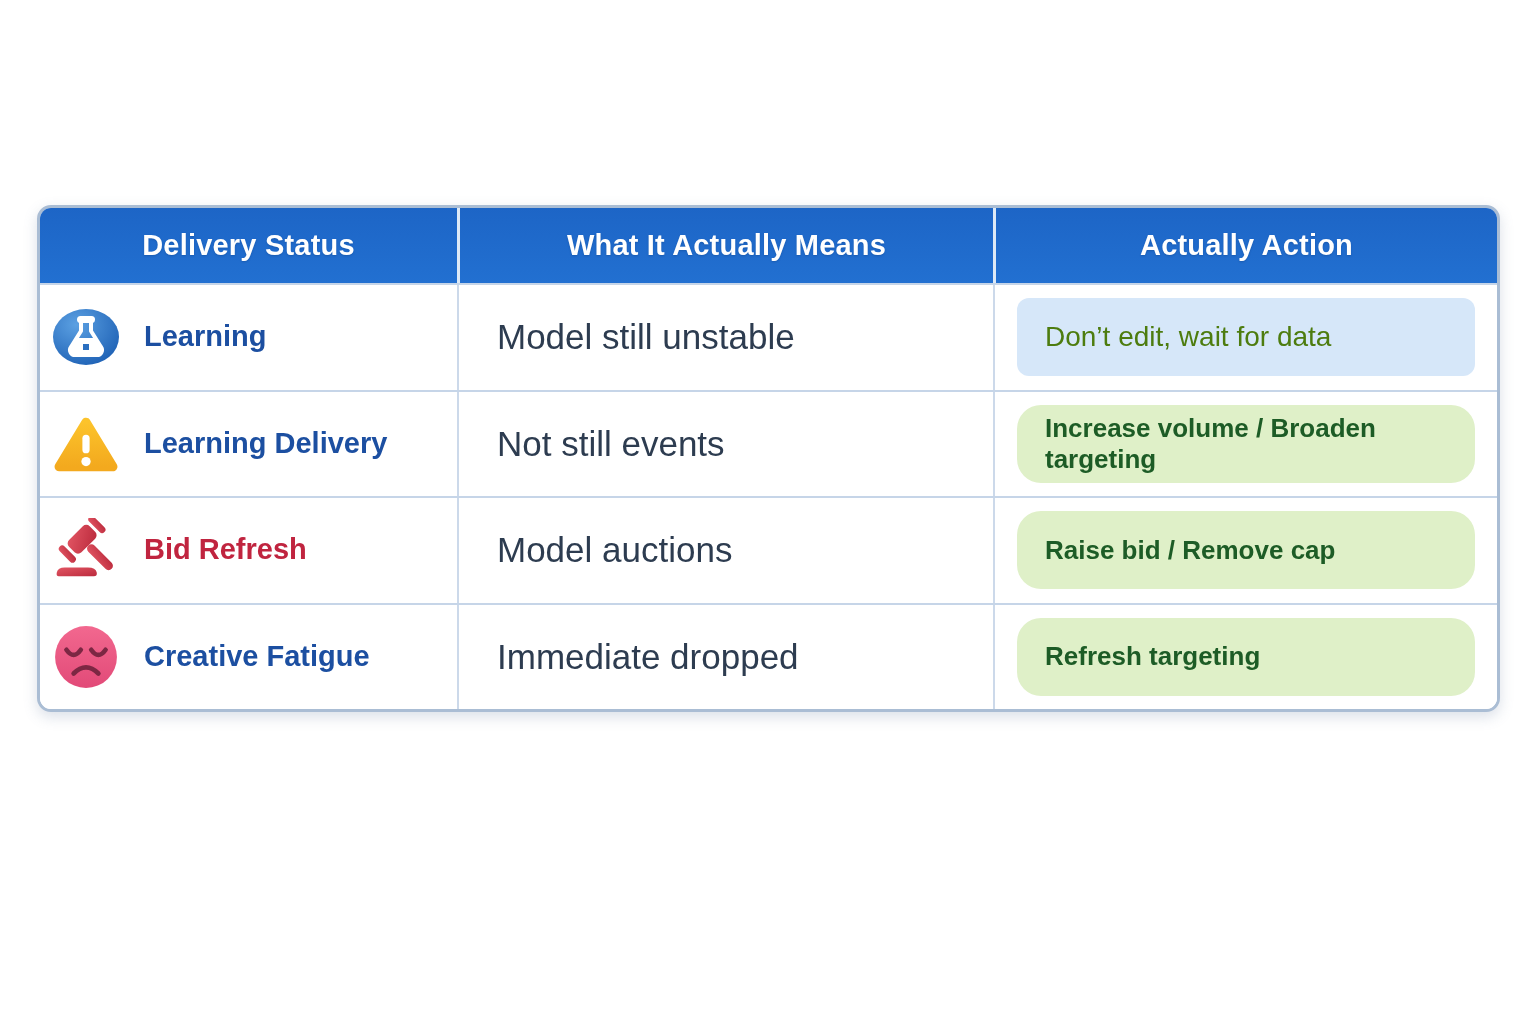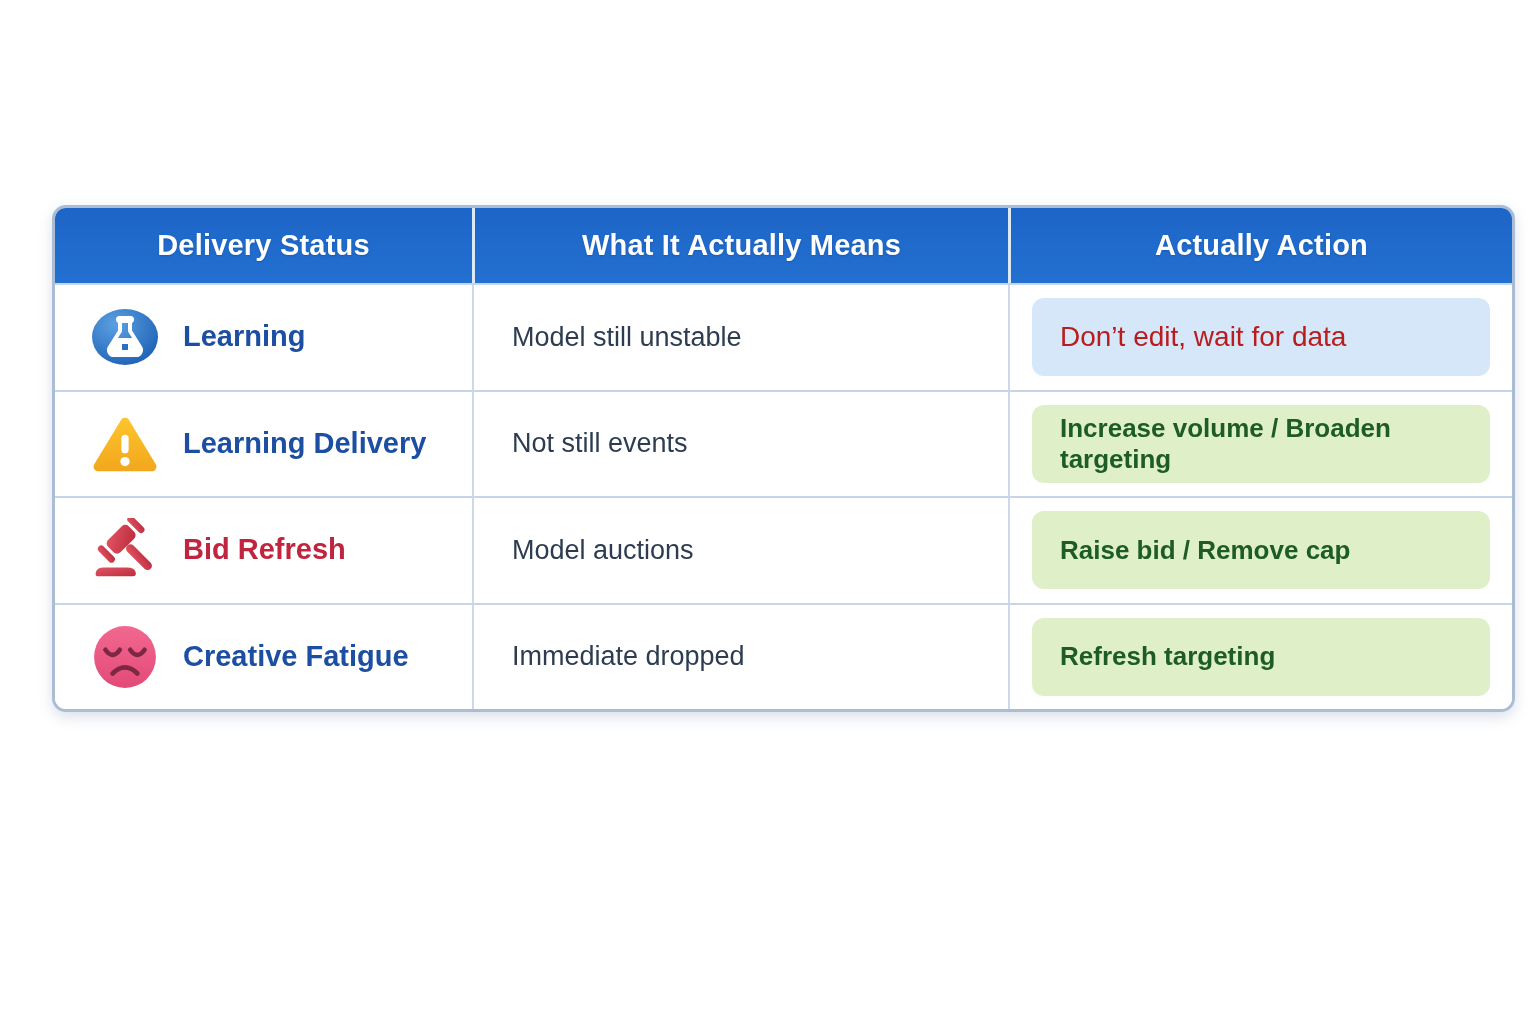--- a/index.html
+++ b/index.html
@@ -2,53 +2,53 @@
 <html><head>
 <meta charset="utf-8">
 <style>
   html,body{margin:0;padding:0;}
   body{
     width:1536px;height:1024px;background:#ffffff;
     font-family:"Liberation Sans","DejaVu Sans",sans-serif;
     position:relative;overflow:hidden;
   }
   .table-card{
-    position:absolute;left:52px;top:205px;width:1463px;height:507px;
+    position:absolute;left:37px;top:205px;width:1463px;height:507px;
     background:#fff;border:3px solid #aabdd4;border-radius:14px;
     box-shadow:0 5px 14px rgba(90,115,150,.22);
     display:flex;flex-direction:column;overflow:hidden;box-sizing:border-box;
   }
   .header-row{
     display:flex;height:75px;flex:none;
     background:linear-gradient(180deg,#1d65c6 0%,#2270d1 100%);
   }
   .header-cell{
     display:flex;align-items:center;justify-content:center;
     color:#ffffff;font-weight:bold;font-size:29px;letter-spacing:.2px;
     text-shadow:0 1px 2px rgba(0,40,90,.25);box-sizing:border-box;
   }
   .header-cell + .header-cell{border-left:3px solid #dde9f6;text-align:center;}
   .c1{width:417px;flex:none;}
   .c2{width:536px;flex:none;}
   .c3{flex:1;}
   .body-row{display:flex;flex:1;border-top:2px solid #c6d5e8;background:#fff;}
   .cell{display:flex;align-items:center;box-sizing:border-box;}
   .cell + .cell{border-left:2px solid #ccd9ea;}
-  .status-cell{padding-left:36px;gap:24px;}
+  .status-cell{padding-left:12px;gap:24px;}
   .icon-wrap{width:68px;height:68px;flex:none;display:flex;align-items:center;justify-content:center;}
   .status-label{font-size:29px;font-weight:bold;color:#1c4fa1;line-height:1.1;}
   .status-label.danger{color:#c0243f;}
-  .meaning-cell{padding-left:38px;font-size:27px;color:#2d3c50;}
+  .meaning-cell{padding-left:38px;font-size:35px;color:#2d3c50;}
   .action-cell{padding:0 22px;}
   .pill{
     width:100%;height:78px;border-radius:12px;display:flex;align-items:center;
     padding-left:28px;box-sizing:border-box;font-size:26px;
   }
-  .pill.info{background:#d6e7f9;color:#b91c1c;font-weight:500;font-size:28px;}
-  .pill.success{background:#dff0c8;color:#1d5c26;font-weight:600;}
+  .pill.info{background:#d6e7f9;color:#4d7c0f;font-weight:500;font-size:28px;}
+  .pill.success{background:#dff0c8;color:#1d5c26;font-weight:600;border-radius:24px;}
 </style>
 </head>
 <body>
 
 <div class="table-card">
 
   <div class="header-row">
     <div class="header-cell c1">Delivery Status</div>
     <div class="header-cell c2">What It Actually Means</div>
     <div class="header-cell c3">Actually Action</div>

